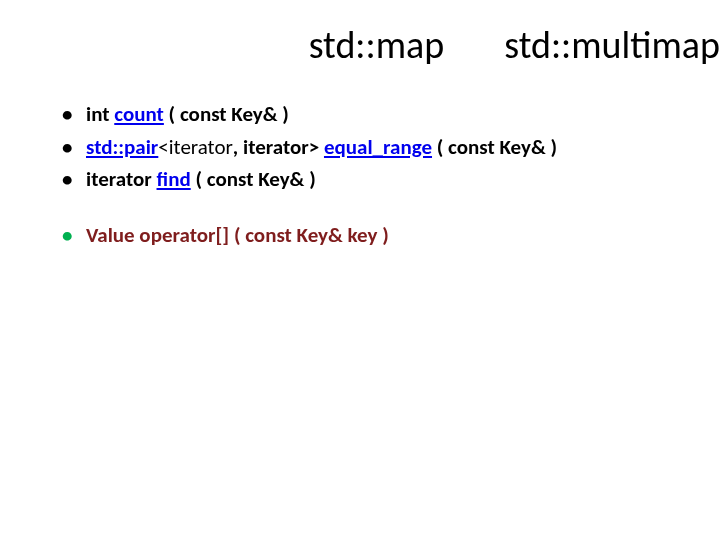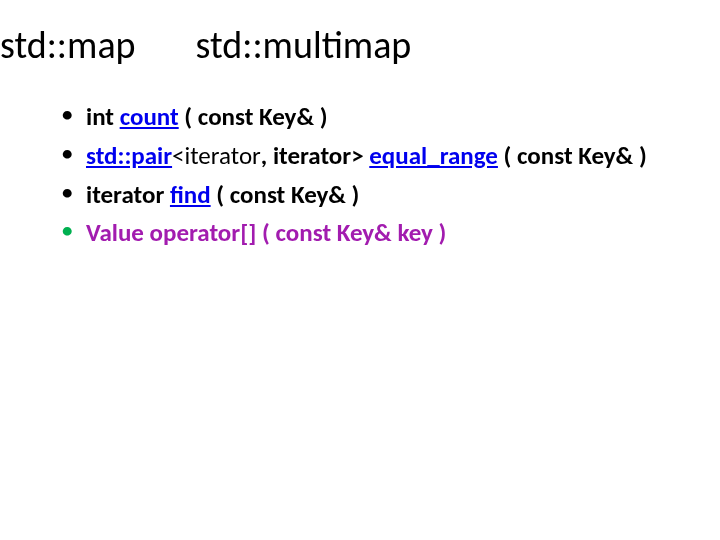--- a/index.html
+++ b/index.html
@@ -11,54 +11,55 @@
     font-family: Calibri, "Segoe UI", Arial, sans-serif;
     color: #000;
   }
   .slide {
     width: 720px;
     height: 540px;
     position: relative;
     box-sizing: border-box;
   }
   .title {
-    text-align: left;
+    text-align: right;
     font-size: 38px;
     padding-top: 22px;
     padding-bottom: 12px;
     letter-spacing: 0px;
   }
   .title .gap {
     display: inline-block;
     width: 60px;
   }
   ul.body {
     margin: 18px 40px 0 62px;
     padding: 0;
     list-style: none;
   }
   ul.body li {
     position: relative;
     padding-left: 24px;
-    font-size: 25px;
+    font-size: 21px;
     line-height: 1.55;
     font-weight: 700;
     color: #000;
   }
   ul.body li::before {
     content: "•";
     position: absolute;
     left: 0;
     top: 0;
     font-size: 21px;
     color: #000;
   }
   ul.body li.green {
-    color: #a21caf;
+    color: #7f1d1d;
     font-weight: 700;
+    margin-top: 23px;
   }
   ul.body li.green::before {
     color: #00B050;
   }
   .link {
     color: #0000EE;
     text-decoration: underline;
     font-weight: 700;
   }
   .nolink {

